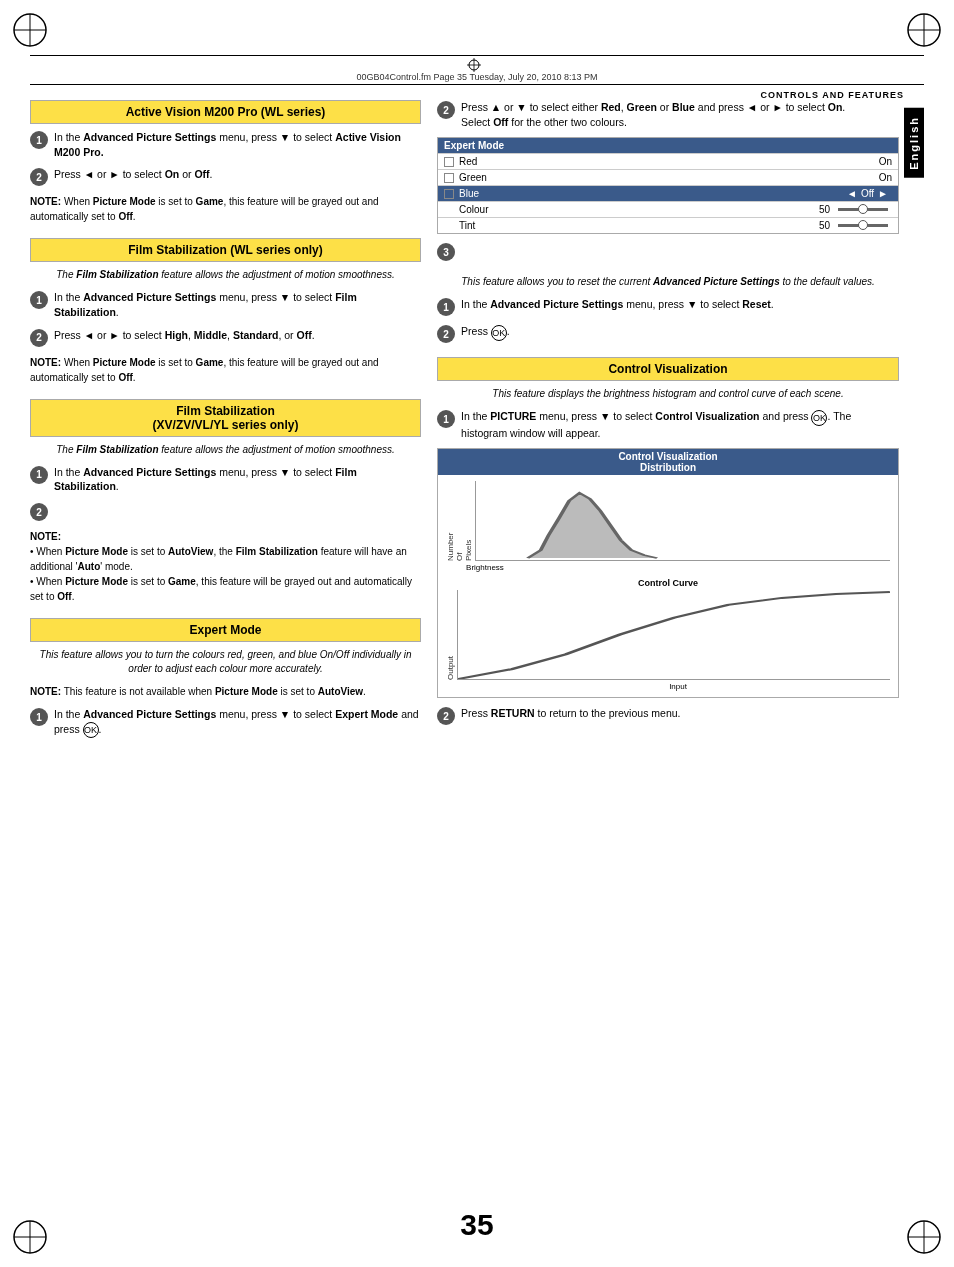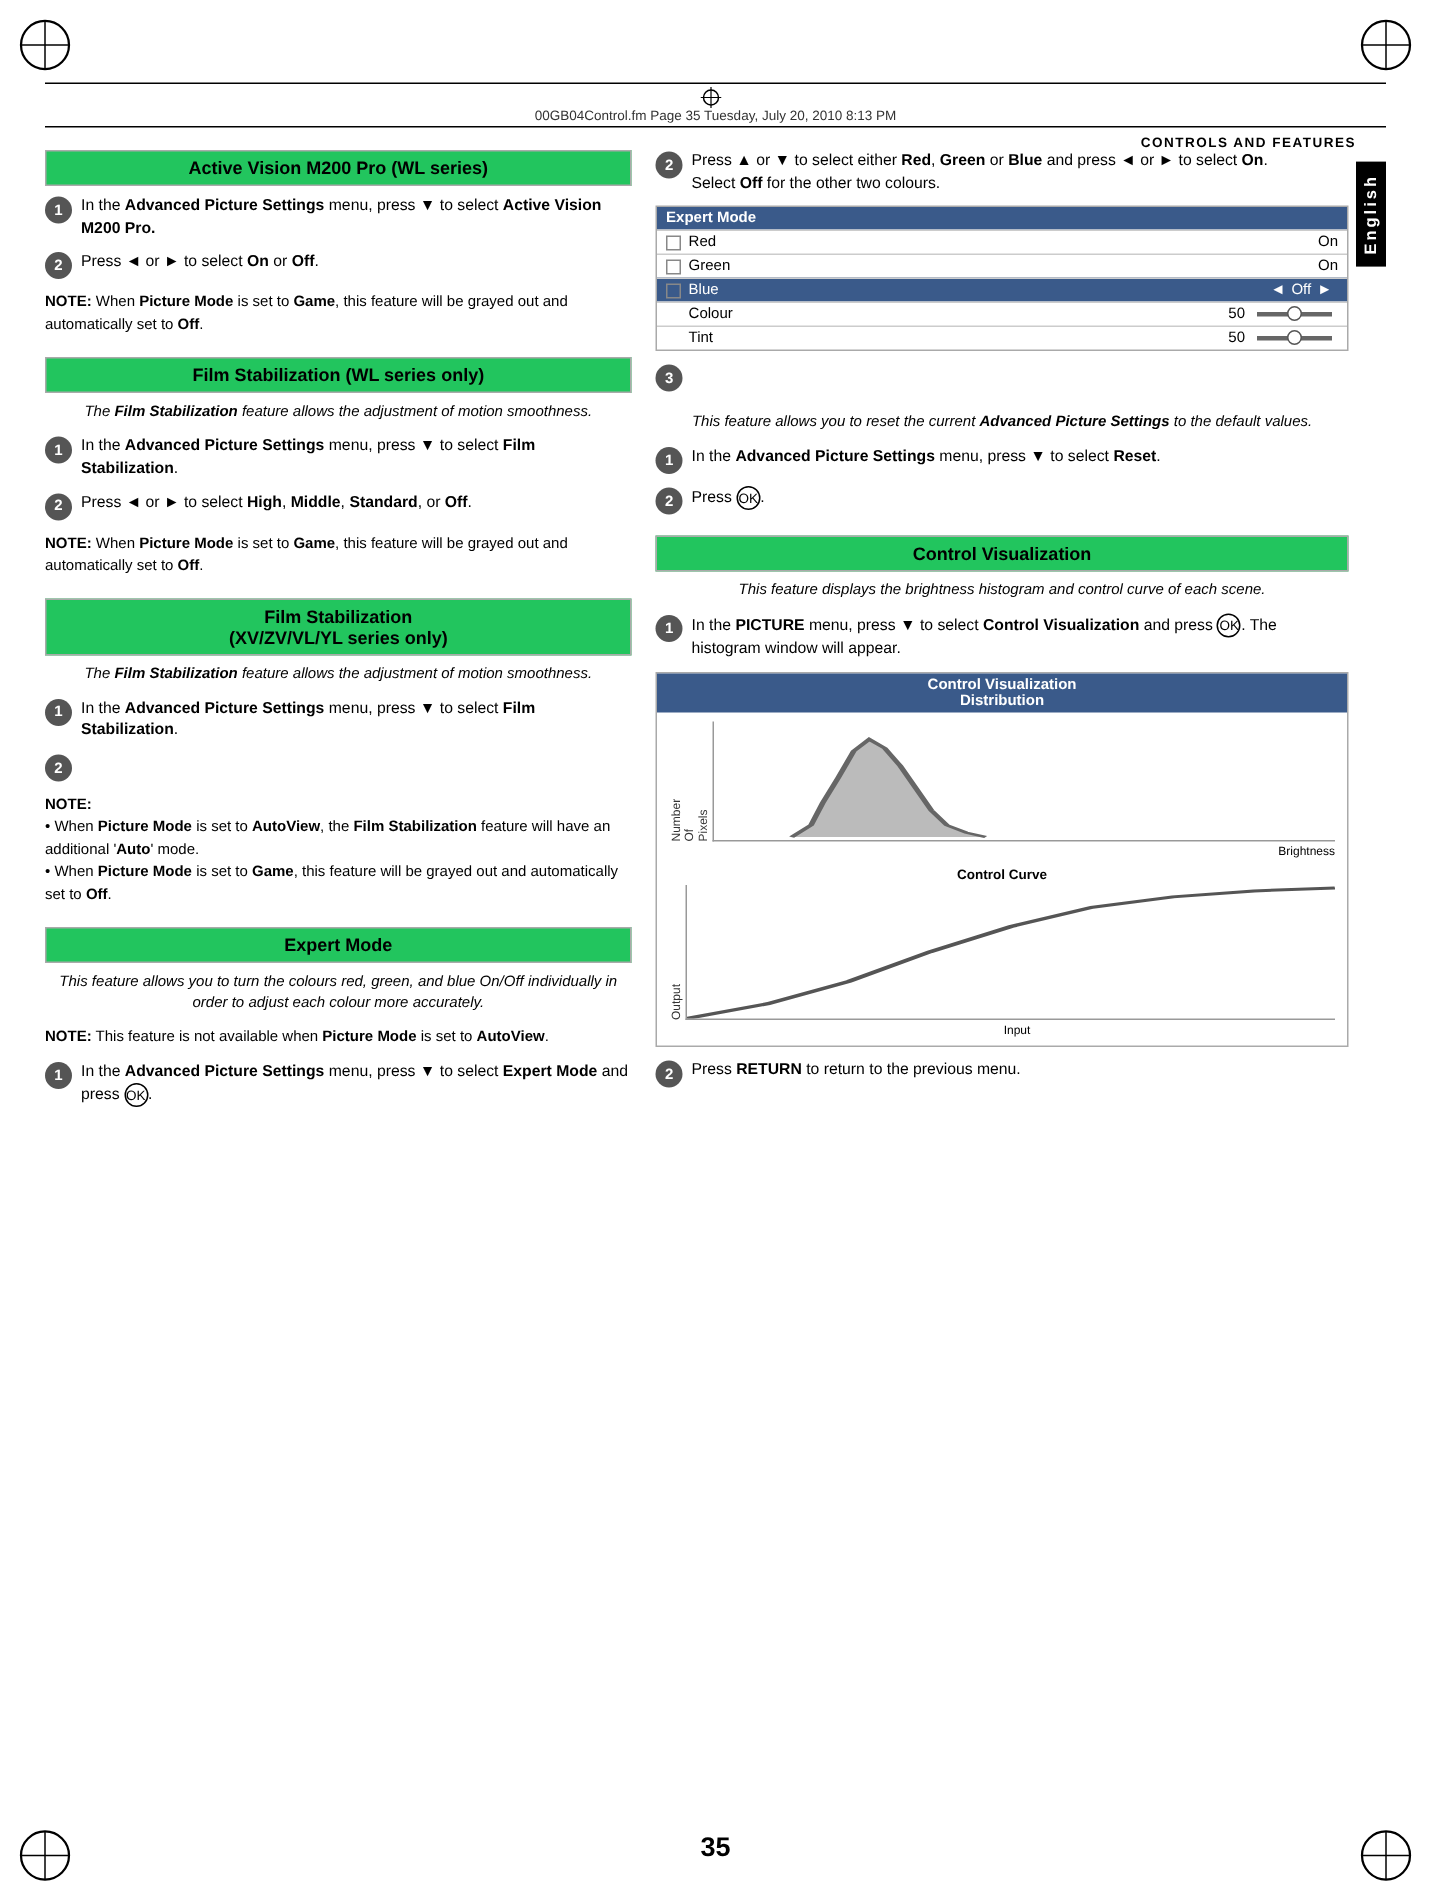--- a/index.html
+++ b/index.html
@@ -93,21 +93,21 @@
       width: 45%;
       flex-shrink: 0;
     }
 
     .col-right {
       flex: 1;
     }
 
     
     .section-header {
-      background: #22c55e;
+      background: #fde047;
       text-align: center;
       font-size: 12px;
       font-weight: bold;
       padding: 4px 8px;
       margin-bottom: 6px;
       border: 1px solid #aaa;
     }
 
     .section-subtitle {
       font-style: italic;
@@ -237,21 +237,21 @@
       text-align: center;
       margin: 2px 0;
     }
 
     
     .page-number {
       position: absolute;
       bottom: 25px;
       left: 50%;
       transform: translateX(-50%);
-      font-size: 18px;
+      font-size: 30px;
       font-weight: bold;
       margin-top: 12px;
     }
 
     b { font-weight: bold; }
     .circled {
       display: inline-block;
       border: 1px solid #000;
       border-radius: 50%;
       width: 16px;
@@ -466,21 +466,21 @@
             <div style="font-size:8px; writing-mode:vertical-rl; transform:rotate(180deg); white-space:nowrap; height:80px; display:flex; align-items:center; color:#333;">Number<br>Of<br>Pixels</div>
             <div style="flex:1; position:relative; height:80px; border-left:1px solid #999; border-bottom:1px solid #999;">
               
               <svg width="100%" height="100%" viewBox="0 0 160 80" preserveAspectRatio="none">
 
                 <polygon points="20,78 25,70 28,55 32,38 36,20 40,12 44,18 48,30 52,45 56,60 60,70 65,75 70,78 160,78" fill="#bbb" stroke="none"></polygon>
                 <polyline points="20,78 25,70 28,55 32,38 36,20 40,12 44,18 48,30 52,45 56,60 60,70 65,75 70,78" fill="none" stroke="#666" stroke-width="1.5"></polyline>
               </svg>
             </div>
           </div>
-          <div style="text-align:right; font-size:8px; margin-bottom:6px; margin-left:20px;">Brightness</div>
+          <div style="text-align:left; font-size:8px; margin-bottom:6px; margin-left:20px;">Brightness</div>
 
           <div class="cv-chart-label">Control Curve</div>
           <div style="display:flex; align-items:flex-end; gap:2px;">
             <div style="font-size:8px; writing-mode:vertical-rl; transform:rotate(180deg); white-space:nowrap; height:90px; display:flex; align-items:center; color:#333;">Output</div>
             <div style="flex:1; position:relative; height:90px; border-left:1px solid #999; border-bottom:1px solid #999;">
               <svg width="100%" height="100%" viewBox="0 0 160 90" preserveAspectRatio="none">
 
                 <polyline points="0,90 20,80 40,65 60,45 80,28 100,15 120,8 140,4 160,2" fill="none" stroke="#555" stroke-width="2"></polyline>
               </svg>
             </div>

